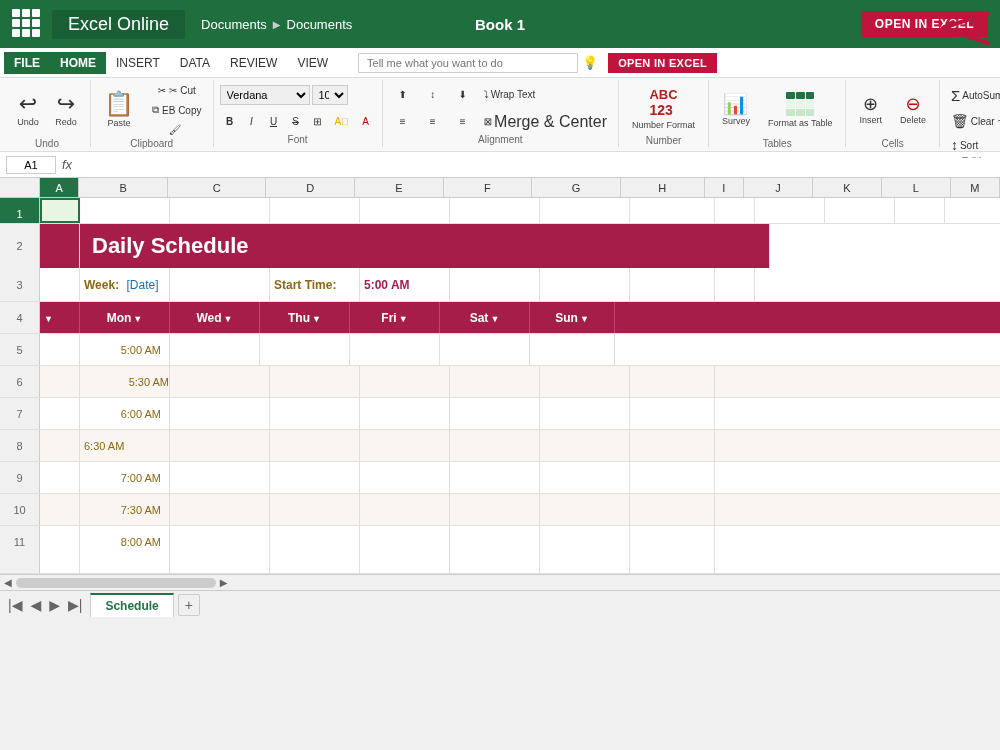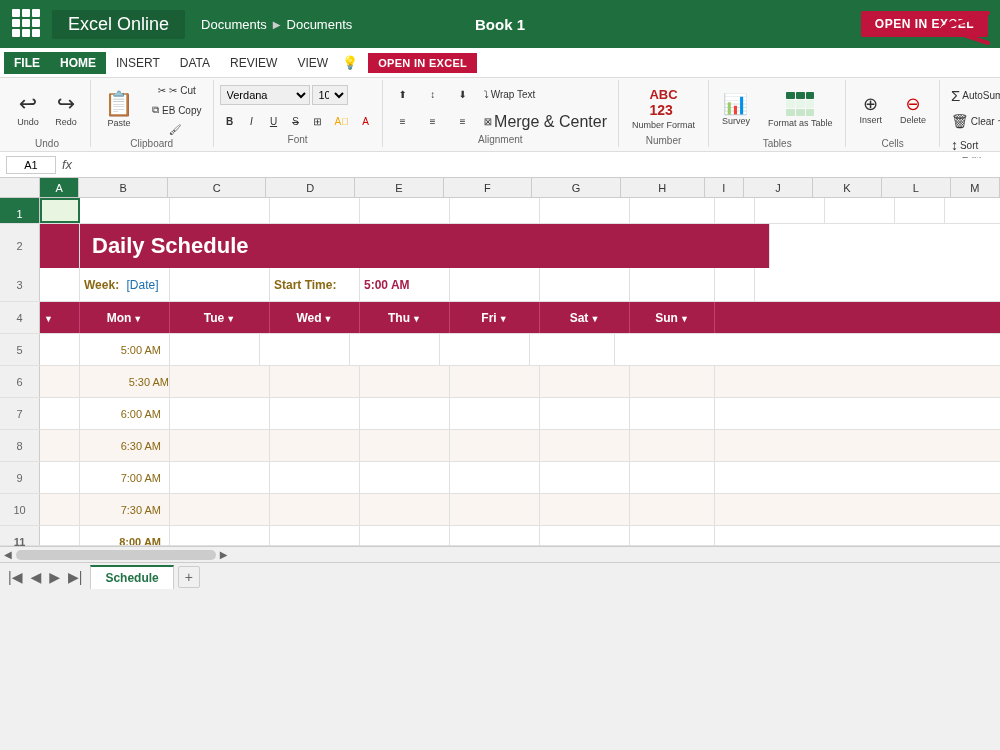--- a/index.html
+++ b/index.html
@@ -300,20 +300,21 @@
   </svg>
 </div>
 
 <div class="menu-bar">
   <div class="menu-item active">FILE</div>
   <div class="menu-item active" style="background:#1e6e3e;color:white;">HOME</div>
   <div class="menu-item">INSERT</div>
   <div class="menu-item">DATA</div>
   <div class="menu-item">REVIEW</div>
   <div class="menu-item">VIEW</div>
+  <input class="search-box" placeholder="Tell me what you want to do" style="">
   <span class="lightbulb">💡</span>
   <button class="open-excel-ribbon">OPEN IN EXCEL</button>
 </div>
 
 <div class="ribbon">
 
   <div class="ribbon-group">
     <div class="ribbon-row">
       <div class="ribbon-btn-large">
         <div class="ribbon-btn-icon">↩</div>
@@ -534,23 +535,20 @@
   </div>
 
   <div class="grid-row" style="height:32px;background:#a71d4a;">
     <div class="row-num" style="background:#f0f0f0;line-height:32px;">4</div>
     <div class="cell" style="width:40px;background:#a71d4a;border-right:1px solid #c44070;">
       <span style="color:white;font-size:9px;">▼</span>
     </div>
     <div class="cell" style="width:90px;background:#a71d4a;color:white;font-weight:600;text-align:center;border-right:1px solid #c44070;line-height:32px;">
       <span>Mon</span><span style="font-size:9px;margin-left:2px;">▼</span>
     </div>
-    <div class="cell" style="width:100px;background:#a71d4a;color:white;font-weight:600;text-align:center;border-right:1px solid #c44070;line-height:32px;">
-      <span>Tue</span><span style="font-size:9px;margin-left:2px;">▼</span>
-    </div>
     <div class="cell" style="width:90px;background:#a71d4a;color:white;font-weight:600;text-align:center;border-right:1px solid #c44070;line-height:32px;">
       <span>Wed</span><span style="font-size:9px;margin-left:2px;">▼</span>
     </div>
     <div class="cell" style="width:90px;background:#a71d4a;color:white;font-weight:600;text-align:center;border-right:1px solid #c44070;line-height:32px;">
       <span>Thu</span><span style="font-size:9px;margin-left:2px;">▼</span>
     </div>
     <div class="cell" style="width:90px;background:#a71d4a;color:white;font-weight:600;text-align:center;border-right:1px solid #c44070;line-height:32px;">
       <span>Fri</span><span style="font-size:9px;margin-left:2px;">▼</span>
     </div>
     <div class="cell" style="width:90px;background:#a71d4a;color:white;font-weight:600;text-align:center;border-right:1px solid #c44070;line-height:32px;">
@@ -590,21 +588,21 @@
         <div class="cell" style="width: 100px; line-height: 32px; font-size: 12px; background: rgb(255, 255, 255);"></div>
         <div class="cell" style="width: 90px; line-height: 32px; font-size: 12px; background: rgb(255, 255, 255);"></div>
         <div class="cell" style="width: 90px; line-height: 32px; font-size: 12px; background: rgb(255, 255, 255);"></div>
         <div class="cell" style="width: 90px; line-height: 32px; font-size: 12px; background: rgb(255, 255, 255);"></div>
         <div class="cell" style="width: 90px; line-height: 32px; font-size: 12px; background: rgb(255, 255, 255);"></div>
         <div class="cell" style="width: 85px; line-height: 32px; font-size: 12px; background: rgb(255, 255, 255);"></div>
       </div>
       <div class="grid-row" style="height: 32px; background: rgb(250, 245, 240);">
         <div class="row-num" style="line-height: 32px; background: rgb(240, 240, 240);">8</div>
         <div class="cell time-cell" style="width: 40px; line-height: 32px; font-size: 11px; color: rgb(139, 105, 20); text-align: right; padding-right: 4px; background: rgb(250, 245, 240);"></div>
-        <div class="cell" style="width: 90px; line-height: 32px; font-size: 11px; color: rgb(139, 105, 20); text-align: right; padding-right: 8px; background: rgb(250, 245, 240);">6:30 AM</div>
+        <div class="cell" style="width: 90px; line-height: 32px; font-size: 11px; color: rgb(139, 105, 20); text-align: left; padding-right: 8px; background: rgb(250, 245, 240);">6:30 AM</div>
         <div class="cell" style="width: 100px; line-height: 32px; font-size: 12px; background: rgb(250, 245, 240);"></div>
         <div class="cell" style="width: 90px; line-height: 32px; font-size: 12px; background: rgb(250, 245, 240);"></div>
         <div class="cell" style="width: 90px; line-height: 32px; font-size: 12px; background: rgb(250, 245, 240);"></div>
         <div class="cell" style="width: 90px; line-height: 32px; font-size: 12px; background: rgb(250, 245, 240);"></div>
         <div class="cell" style="width: 90px; line-height: 32px; font-size: 12px; background: rgb(250, 245, 240);"></div>
         <div class="cell" style="width: 85px; line-height: 32px; font-size: 12px; background: rgb(250, 245, 240);"></div>
       </div>
       <div class="grid-row" style="height: 32px; background: rgb(255, 255, 255);">
         <div class="row-num" style="line-height: 32px; background: rgb(240, 240, 240);">9</div>
         <div class="cell time-cell" style="width: 40px; line-height: 32px; font-size: 11px; color: rgb(139, 105, 20); text-align: right; padding-right: 4px; background: rgb(255, 255, 255);"></div>
@@ -620,21 +618,21 @@
         <div class="row-num" style="line-height: 32px; background: rgb(240, 240, 240);">10</div>
         <div class="cell time-cell" style="width: 40px; line-height: 32px; font-size: 11px; color: rgb(139, 105, 20); text-align: right; padding-right: 4px; background: rgb(250, 245, 240);"></div>
         <div class="cell" style="width: 90px; line-height: 32px; font-size: 11px; color: rgb(139, 105, 20); text-align: right; padding-right: 8px; background: rgb(250, 245, 240);">7:30 AM</div>
         <div class="cell" style="width: 100px; line-height: 32px; font-size: 12px; background: rgb(250, 245, 240);"></div>
         <div class="cell" style="width: 90px; line-height: 32px; font-size: 12px; background: rgb(250, 245, 240);"></div>
         <div class="cell" style="width: 90px; line-height: 32px; font-size: 12px; background: rgb(250, 245, 240);"></div>
         <div class="cell" style="width: 90px; line-height: 32px; font-size: 12px; background: rgb(250, 245, 240);"></div>
         <div class="cell" style="width: 90px; line-height: 32px; font-size: 12px; background: rgb(250, 245, 240);"></div>
         <div class="cell" style="width: 85px; line-height: 32px; font-size: 12px; background: rgb(250, 245, 240);"></div>
       </div>
-      <div class="grid-row" style="height: 20px; background: rgb(255, 255, 255); font-weight: bold;">
+      <div class="grid-row" style="height: 48px; background: rgb(255, 255, 255);">
         <div class="row-num" style="line-height: 32px; background: rgb(240, 240, 240);">11</div>
         <div class="cell time-cell" style="width: 40px; line-height: 32px; font-size: 11px; color: rgb(139, 105, 20); text-align: right; padding-right: 4px; background: rgb(255, 255, 255);"></div>
         <div class="cell" style="width: 90px; line-height: 32px; font-size: 11px; color: rgb(139, 105, 20); text-align: right; padding-right: 8px; background: rgb(255, 255, 255);">8:00 AM</div>
         <div class="cell" style="width: 100px; line-height: 32px; font-size: 12px; background: rgb(255, 255, 255);"></div>
         <div class="cell" style="width: 90px; line-height: 32px; font-size: 12px; background: rgb(255, 255, 255);"></div>
         <div class="cell" style="width: 90px; line-height: 32px; font-size: 12px; background: rgb(255, 255, 255);"></div>
         <div class="cell" style="width: 90px; line-height: 32px; font-size: 12px; background: rgb(255, 255, 255);"></div>
         <div class="cell" style="width: 90px; line-height: 32px; font-size: 12px; background: rgb(255, 255, 255);"></div>
         <div class="cell" style="width: 85px; line-height: 32px; font-size: 12px; background: rgb(255, 255, 255);"></div>
       </div>

